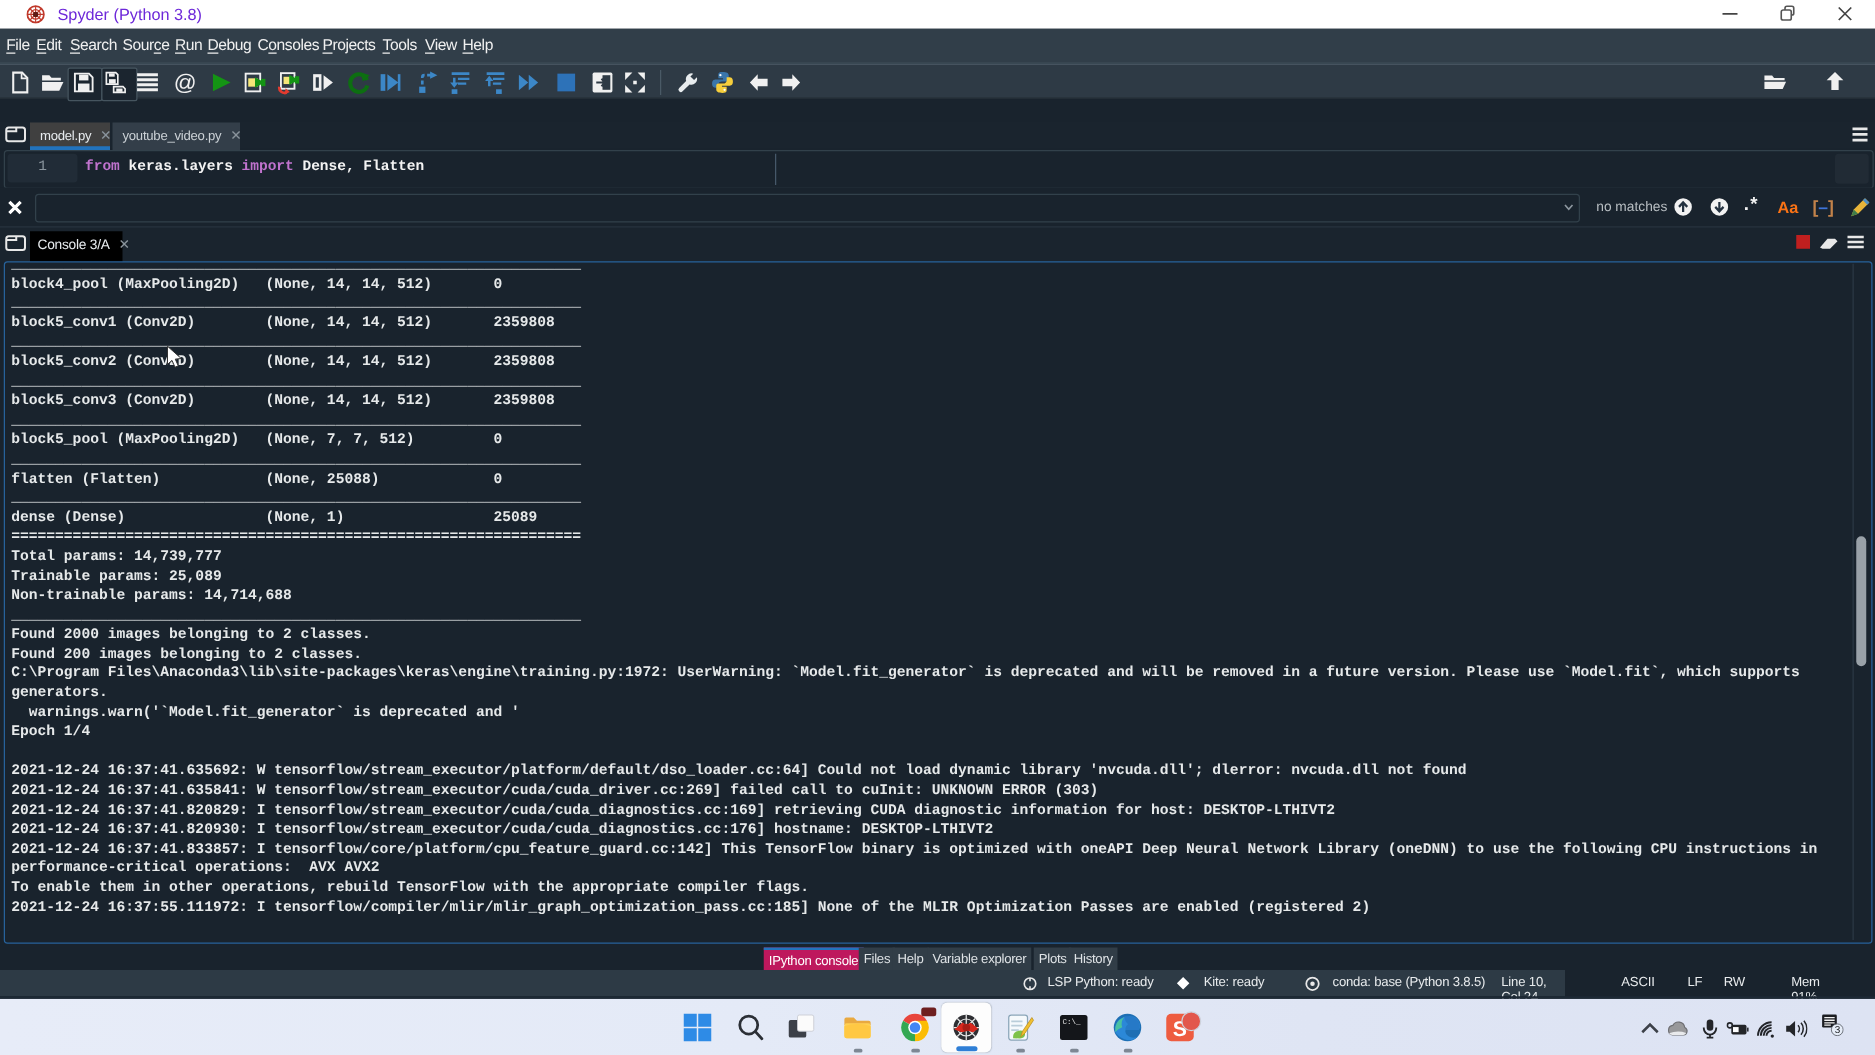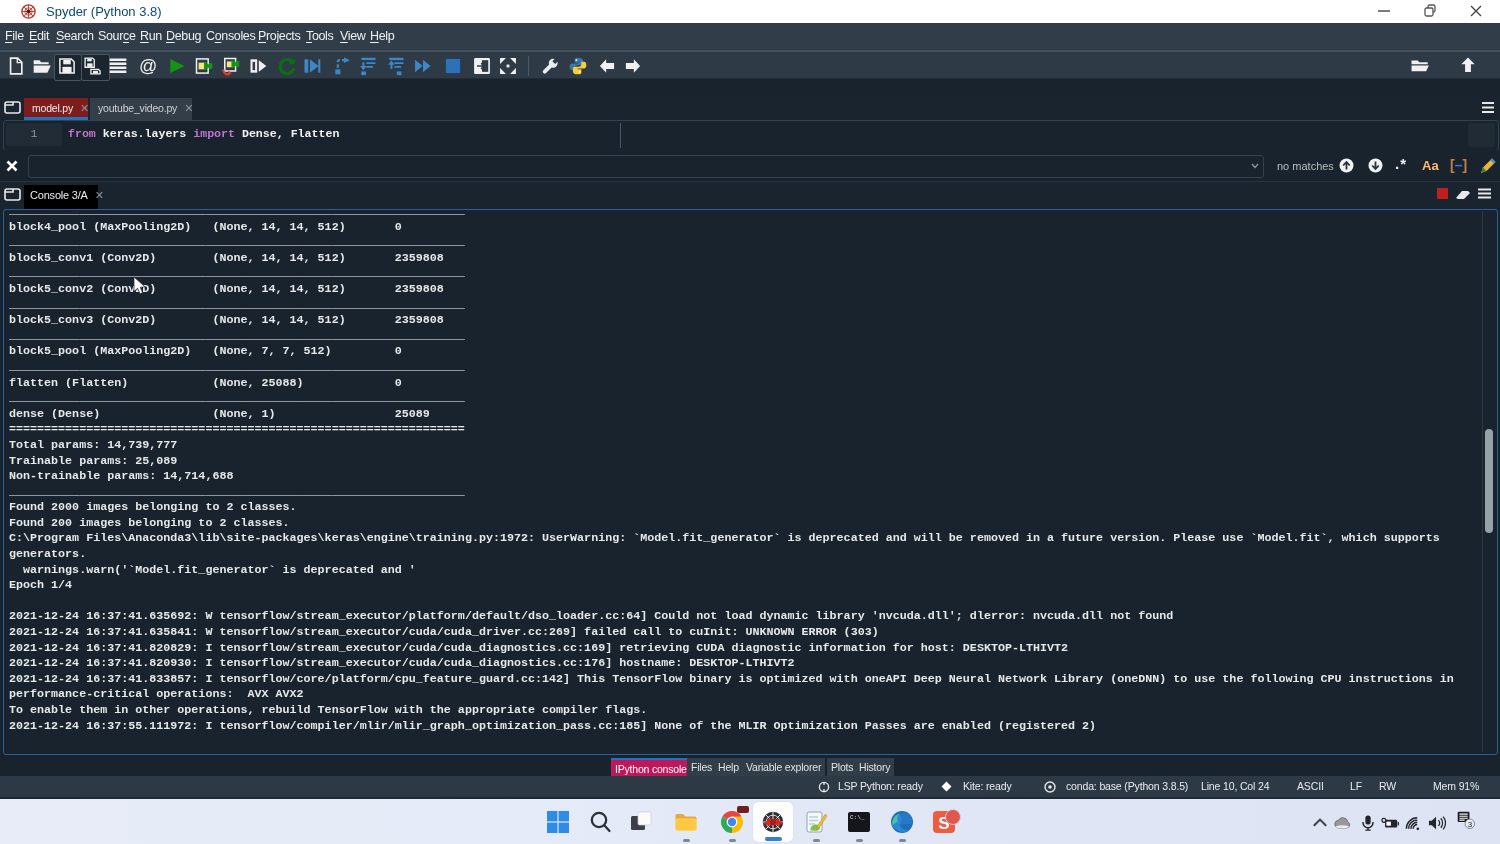--- a/index.html
+++ b/index.html
@@ -1,21 +1,21 @@
 <!DOCTYPE html>
 <html><head>
 <meta charset="utf-8">
 <style>
   html,body{margin:0;padding:0;}
   #app{position:relative;width:1500px;height:844px;overflow:hidden;background:#19232d;
        font-family:"Liberation Sans",sans-serif;}
   .abs{position:absolute;}
   
   #titlebar{left:0;top:0;width:1500px;height:23px;background:#ffffff;}
-  #titletext{left:46px;top:4px;font-size:13px;color:#0c4a6e;}
+  #titletext{left:46px;top:4px;font-size:13px;color:#6d28d9;}
   .winbtn{top:0;width:14px;height:22px;color:#444;}
   
   #menubar{left:0;top:23px;width:1500px;height:27px;background:#313e49;border-bottom:1px solid #404f5a;
            color:#f0f0f0;font-size:12.5px;letter-spacing:-0.35px;}
   .mi{position:absolute;top:6px;}
   .mi u{text-decoration:underline;text-underline-offset:2px;}
   
   #toolbar{left:0;top:51px;width:1500px;height:28px;background:#2e3a45;border-top:1px solid #46535f;border-bottom:1px solid #222c35;box-sizing:border-box;}
   .tbi{position:absolute;top:4px;width:20px;height:20px;}
   
@@ -42,21 +42,21 @@
   #console{left:3px;top:209px;width:1493px;height:544px;background:#19232d;border:1px solid #27629b;border-radius:3px;overflow:hidden;}
   #cpre{position:absolute;left:5px;top:-6px;margin:0;font-family:"Liberation Mono",monospace;
         font-size:11.7px;line-height:15.6px;font-weight:700;color:#e6e9ea;white-space:pre;}
   #sbar{position:absolute;left:1478px;top:1px;width:13px;height:541px;border-left:1px solid #2b3944;}
   #sthumb{position:absolute;left:2px;top:218px;width:8px;height:104px;background:#99a1a8;border-radius:4px;}
   
   #btabs{left:0;top:756px;width:1500px;height:20px;background:#19232d;}
   .btab{position:absolute;top:2px;height:15px;font-size:10.5px;letter-spacing:-0.2px;color:#dfe3e6;background:#313d47;
         padding:3px 4px 0 4px;white-space:nowrap;}
   
-  #statusbar{left:0;top:776px;width:1500px;height:21px;background:#2d3a45;color:#e8ebed;font-size:10.5px;letter-spacing:-0.15px;}
+  #statusbar{left:0;top:776px;width:1252px;height:21px;background:#2d3a45;color:#e8ebed;font-size:10.5px;letter-spacing:-0.15px;}
   .sbi{position:absolute;top:4px;}
   
   #taskbar{left:0;top:797px;width:1500px;height:47px;background:linear-gradient(90deg,#e7ecf8 0%,#e4eaf7 40%,#dfe5f4 70%,#dde3f3 100%);border-top:2px solid #1d2935;box-sizing:border-box;}
   .tki{position:absolute;top:11px;width:24px;height:24px;}
   .ind{position:absolute;top:40px;width:7px;height:3px;border-radius:2px;background:#7e8794;}
   .trayi{position:absolute;top:15px;width:18px;height:18px;}
 </style>
 </head>
 <body>
 <div id="app">
@@ -215,21 +215,21 @@
       <path d="M12 3 L20 11 L15.5 11 L15.5 20.5 L8.5 20.5 L8.5 11 L4 11 Z" fill="#f0f0f0"></path>
     </svg>
   </div>
 
 
   <div class="abs" id="edtabs">
     <svg class="abs" style="left:4px;top:2px" width="17" height="17" viewBox="0 0 17 17">
       <rect x="1" y="3" width="15" height="11" rx="2" fill="none" stroke="#e8e8e8" stroke-width="1.6"></rect>
       <path d="M1 6 L9 6 L9 3" stroke="#e8e8e8" stroke-width="1.6" fill="none"></path>
     </svg>
-    <div class="tab" style="left:24px;width:48px;background:#7f1d1d;border-bottom:3px solid #2273bd;height:15px;">model.py<span class="tabx">✕</span></div>
+    <div class="tab" style="left:24px;width:48px;background:#404040;border-bottom:3px solid #2273bd;height:15px;">model.py<span class="tabx">✕</span></div>
     <div class="tab" style="left:90px;width:86px;background:#333e49;color:#ccd2d7;">youtube_video.py<span class="tabx">✕</span></div>
     <svg class="abs" style="left:1481px;top:4px" width="14" height="13" viewBox="0 0 14 13">
       <path d="M1 2 L13 2 M1 6.5 L13 6.5 M1 11 L13 11" stroke="#e8e8e8" stroke-width="2.2"></path>
     </svg>
   </div>
 
   <div class="abs" id="editor">
     <div class="abs" id="gutter">1</div>
     <div class="abs" id="codeline"><span class="kw">from</span> keras.layers <span class="kw">import</span> Dense, Flatten</div>
     <div class="abs" id="edgeline"></div>
@@ -248,21 +248,21 @@
     <div class="abs" id="nomatches">no matches</div>
     <svg class="abs" style="left:1339px;top:8px" width="15" height="15" viewBox="0 0 15 15">
       <circle cx="7.5" cy="7.5" r="7" fill="#f2f2f2"></circle>
       <path d="M7.5 11.5 L7.5 4.5 M4.2 7.5 L7.5 4 L10.8 7.5" stroke="#243240" stroke-width="1.8" fill="none"></path>
     </svg>
     <svg class="abs" style="left:1368px;top:8px" width="15" height="15" viewBox="0 0 15 15">
       <circle cx="7.5" cy="7.5" r="7" fill="#f2f2f2"></circle>
       <path d="M7.5 3.5 L7.5 10.5 M4.2 7.5 L7.5 11 L10.8 7.5" stroke="#243240" stroke-width="1.8" fill="none"></path>
     </svg>
     <div class="abs" style="left:1395px;top:5px;color:#f2f2f2;font-size:15px;font-weight:700;letter-spacing:1px;">.*</div>
-    <div class="abs" style="left:1422px;top:8px;color:#fdba74;font-size:13px;font-weight:700;">Aa</div>
+    <div class="abs" style="left:1422px;top:8px;color:#f97316;font-size:13px;font-weight:700;">Aa</div>
     <div class="abs" style="left:1450px;top:7px;color:#c2824a;font-size:14px;font-weight:700;">[<span style="color:#3f74d8;">–</span>]</div>
     <svg class="abs" style="left:1480px;top:7px" width="17" height="17" viewBox="0 0 17 17">
       <path d="M1 16 L3 10.5 L12 1.5 L15.5 5 L6.5 14 Z" fill="#e8b53a"></path>
       <path d="M12 1.5 L15.5 5 L13.8 6.7 L10.3 3.2 Z" fill="#4f8fc4"></path>
       <path d="M1 16 L3 10.5 L6.5 14 Z" fill="#3f7d4a"></path>
     </svg>
 
   </div>
 
   <div class="abs" id="ctabs">

